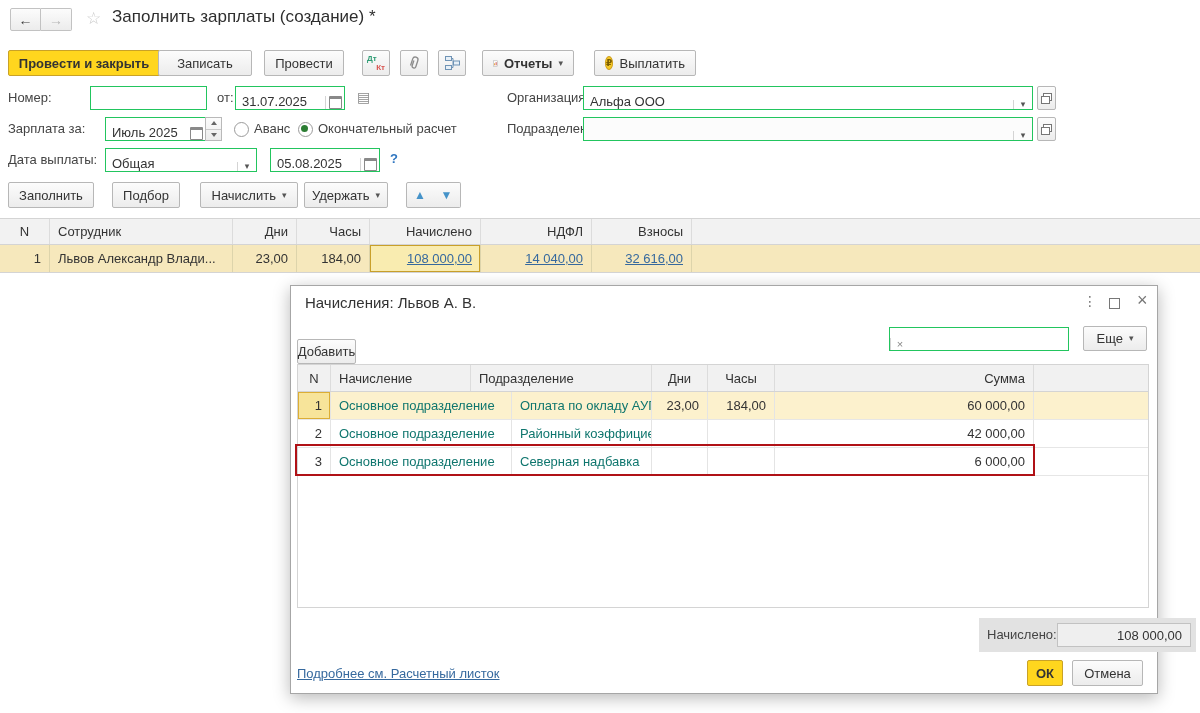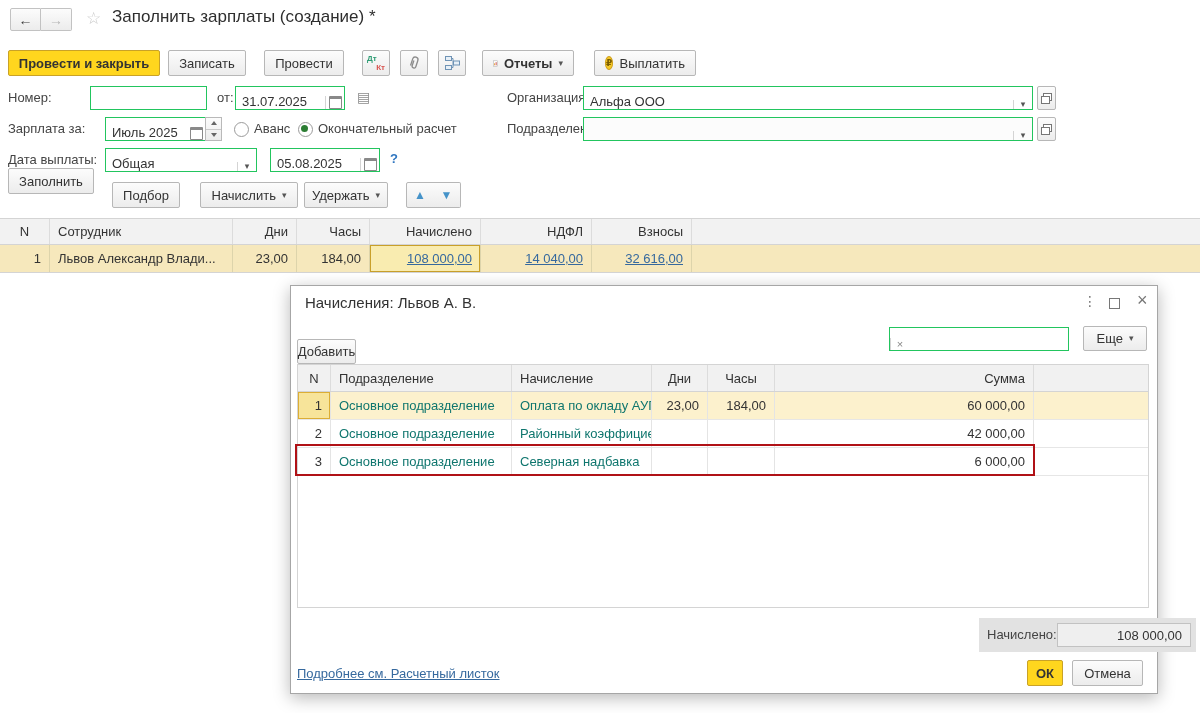--- a/index.html
+++ b/index.html
@@ -48,21 +48,21 @@
 <div id="app">
 
   <div class="abs" style="left:10px;top:8px;display:flex;">
     <div style="box-sizing:border-box;width:31px;height:23px;border:1px solid #c2c2c2;border-radius:2px 0 0 2px;background:linear-gradient(#fcfcfc,#ececec);display:flex;align-items:center;justify-content:center;color:#3c3c3c;font-size:14px;">←</div>
     <div style="box-sizing:border-box;width:31px;height:23px;border:1px solid #c2c2c2;border-left:none;border-radius:0 2px 2px 0;background:linear-gradient(#fcfcfc,#ececec);display:flex;align-items:center;justify-content:center;color:#b8b8b8;font-size:14px;">→</div>
   </div>
   <div class="abs" style="left:86px;top:8px;font-size:17px;color:#cbcbcb;">☆</div>
   <div class="abs" style="left:112px;top:7px;font-size:17px;color:#2e2e2e;">Заполнить зарплаты (создание) *</div>
 
   <div class="btn primary" style="left:8px;top:50px;width:152px;">Провести и закрыть</div>
-  <div class="btn" style="left:168px;top:50px;width:78px;">Записать</div>
+  <div class="btn" style="left:158px;top:50px;width:94px;">Записать</div>
   <div class="btn" style="left:264px;top:50px;width:80px;">Провести</div>
 
   <div class="btn icon-sq" style="left:362px;top:50px;">
     <span style="position:relative;width:18px;height:18px;display:block;">
       <span style="position:absolute;left:0;top:0;font-size:8px;font-weight:bold;color:#2e9c74;">Дт</span>
       <span style="position:absolute;right:0;bottom:0;font-size:8px;font-weight:bold;color:#d9534f;">Кт</span>
     </span>
   </div>
   <div class="btn icon-sq" style="left:400px;top:50px;">
     <svg width="14" height="16" viewBox="0 0 14 16">
@@ -156,21 +156,21 @@
     <span class="fbtn dd">▾</span>
   </div>
   <div class="fld" style="left:270px;top:148px;width:110px;">
     <input value="05.08.2025" style="">
     <span class="fbtn">
         <span class="cal"></span>
       </span>
   </div>
   <div class="abs" style="left:390px;top:151px;color:#2f76c0;font-weight:bold;font-size:13px;">?</div>
 
-  <div class="btn" style="left:8px;top:168px;width:86px;text-align:right;">Заполнить</div>
+  <div class="btn" style="left:8px;top:182px;width:86px;text-align:right;">Заполнить</div>
   <div class="btn" style="left:112px;top:182px;width:68px;">Подбор</div>
   <div class="btn" style="left:200px;top:182px;width:98px;">
     <span>Начислить</span>
     <span class="dd">▾</span>
   </div>
   <div class="btn" style="left:304px;top:182px;width:84px;">
     <span>Удержать</span>
     <span class="dd">▾</span>
   </div>
   <div class="btn icon-sq" style="left:406px;top:182px;border-radius:2px 0 0 2px;color:#4593c9;font-size:12px;">▲</div>
@@ -216,22 +216,22 @@
       <span class="fbtn" style="font-size:11px;color:#888;">×</span>
     </div>
     <div class="btn" style="left:792px;top:40px;width:64px;height:25px;">
       <span>Еще</span>
       <span class="dd">▾</span>
     </div>
 
     <div class="abs" style="left:6px;top:78px;width:852px;height:244px;border:1px solid #d4d4d4;">
       <div class="trow" style="width:850px;height:27px;background:#f1f1f1;border-bottom:1px solid #d4d4d4;">
         <div class="m-hcell" style="width:33px;justify-content:center;border-right-color:#dcdcdc;">N</div>
+        <div class="m-hcell" style="width:140px;border-right-color:#dcdcdc;">Начисление</div>
         <div class="m-hcell" style="width:181px;border-right-color:#dcdcdc;">Подразделение</div>
-        <div class="m-hcell" style="width:140px;border-right-color:#dcdcdc;">Начисление</div>
         <div class="m-hcell" style="width:56px;justify-content:center;border-right-color:#dcdcdc;">Дни</div>
         <div class="m-hcell" style="width:67px;justify-content:center;border-right-color:#dcdcdc;">Часы</div>
         <div class="m-hcell num" style="width:259px;border-right-color:#dcdcdc;">Сумма</div>
         <div class="m-hcell" style="flex:1;border-right:none;"></div>
       </div>
 
       <div class="trow" style="width:850px;height:28px;background:#fcf1cd;border-bottom:1px solid #e6e6e6;">
         <div class="m-rcell num" style="width:33px;background:#f7e49a;box-shadow:inset 0 0 0 1px #dcae35;">1</div>
         <div class="m-rcell olv" style="width:181px;">Основное подразделение</div>
         <div class="m-rcell olv" style="width:140px;">Оплата по окладу АУП</div>

